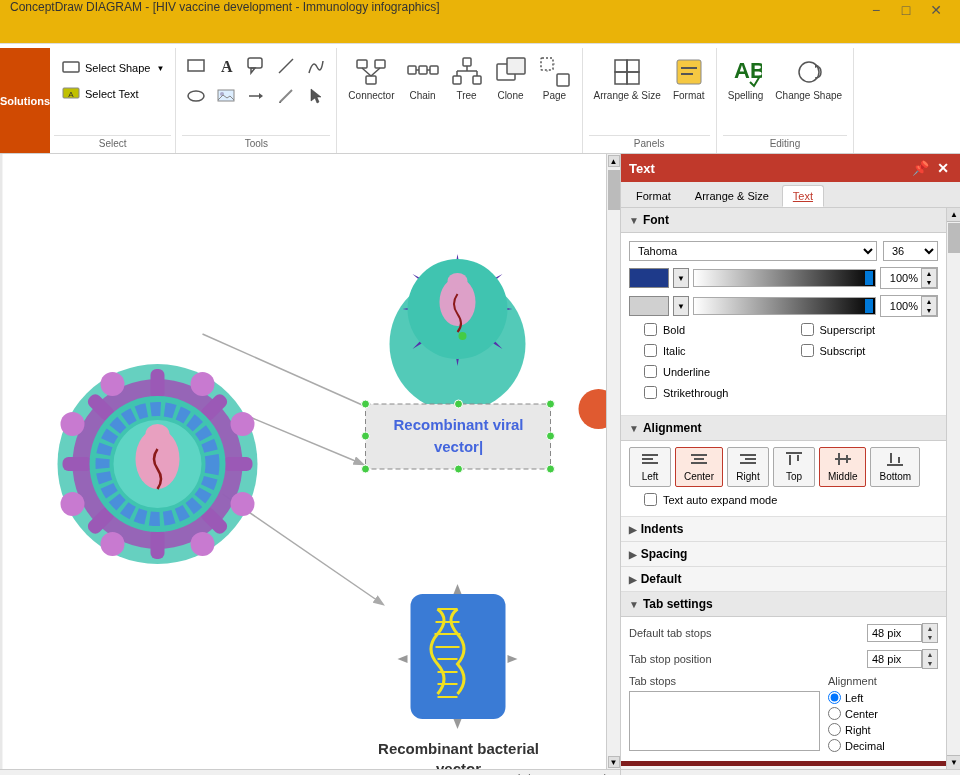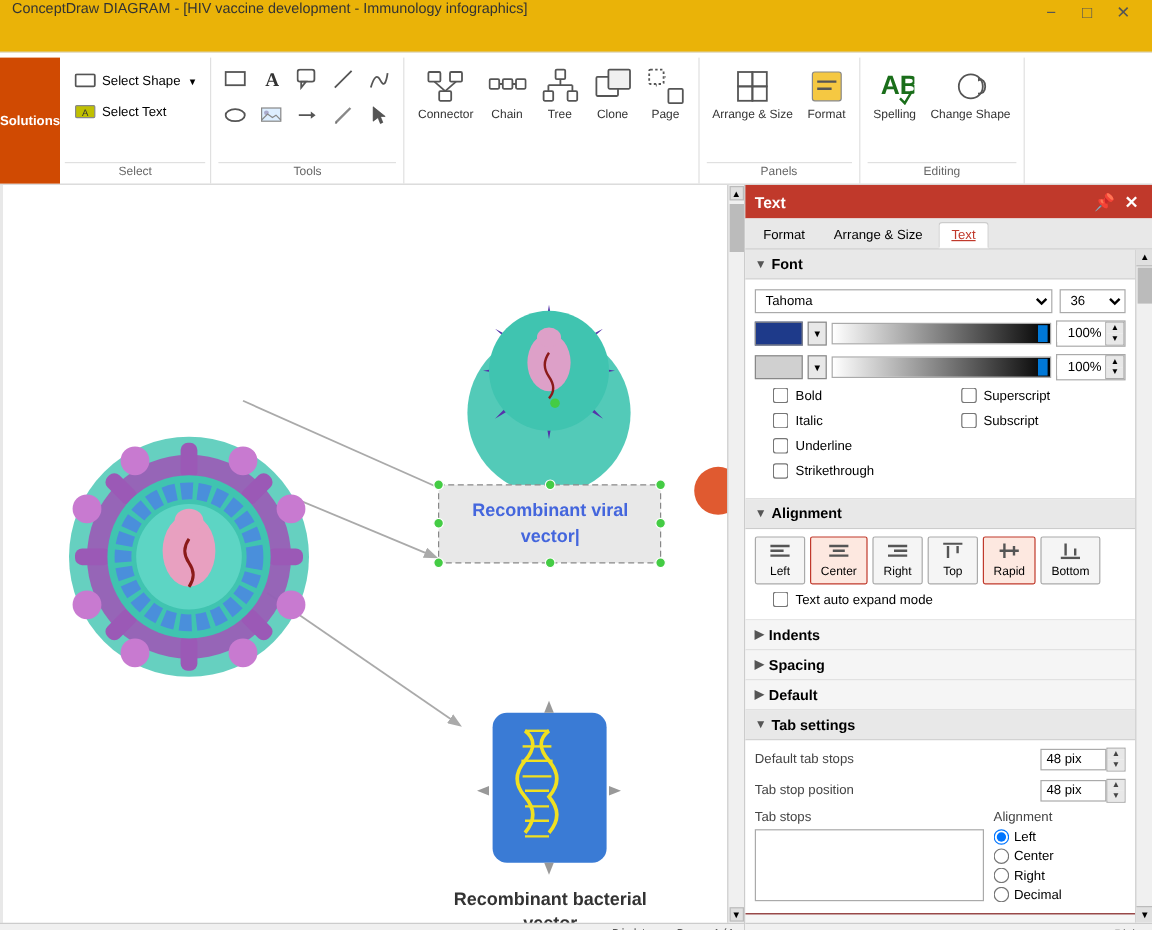--- a/index.html
+++ b/index.html
@@ -388,21 +388,21 @@
       font-weight: bold;
     }
     .collapsed-section .chevron-right {
       font-size: 10px;
       color: #555;
     }
     
     .tab-settings {
       padding: 6px 8px;
       background: white;
-      border-bottom: 1px solid #7f1d1d;
+      border-bottom: 5px solid #7f1d1d;
     }
     .tab-row {
       display: flex;
       align-items: center;
       gap: 6px;
       margin-bottom: 6px;
       font-size: 11px;
       color: #444;
     }
     .tab-input-wrap {
@@ -1006,21 +1006,21 @@
             </div>
 
             <div class="align-btn active">
               <div class="align-icon">
                 <svg width="18" height="14">
                     <line x1="1" y1="7" x2="17" y2="7" stroke="#555" stroke-width="2"></line>
                     <line x1="5" y1="1" x2="5" y2="13" stroke="#555" stroke-width="2"></line>
                     <line x1="13" y1="3" x2="13" y2="11" stroke="#555" stroke-width="2"></line>
                   </svg>
               </div>
-              <span>Rapid</span>
+              <span>Middle</span>
             </div>
 
             <div class="align-btn">
               <div class="align-icon">
                 <svg width="18" height="14">
                     <line x1="1" y1="13" x2="17" y2="13" stroke="#555" stroke-width="2"></line>
                     <line x1="5" y1="1" x2="5" y2="11" stroke="#555" stroke-width="2"></line>
                     <line x1="13" y1="5" x2="13" y2="11" stroke="#555" stroke-width="2"></line>
                   </svg>
               </div>

